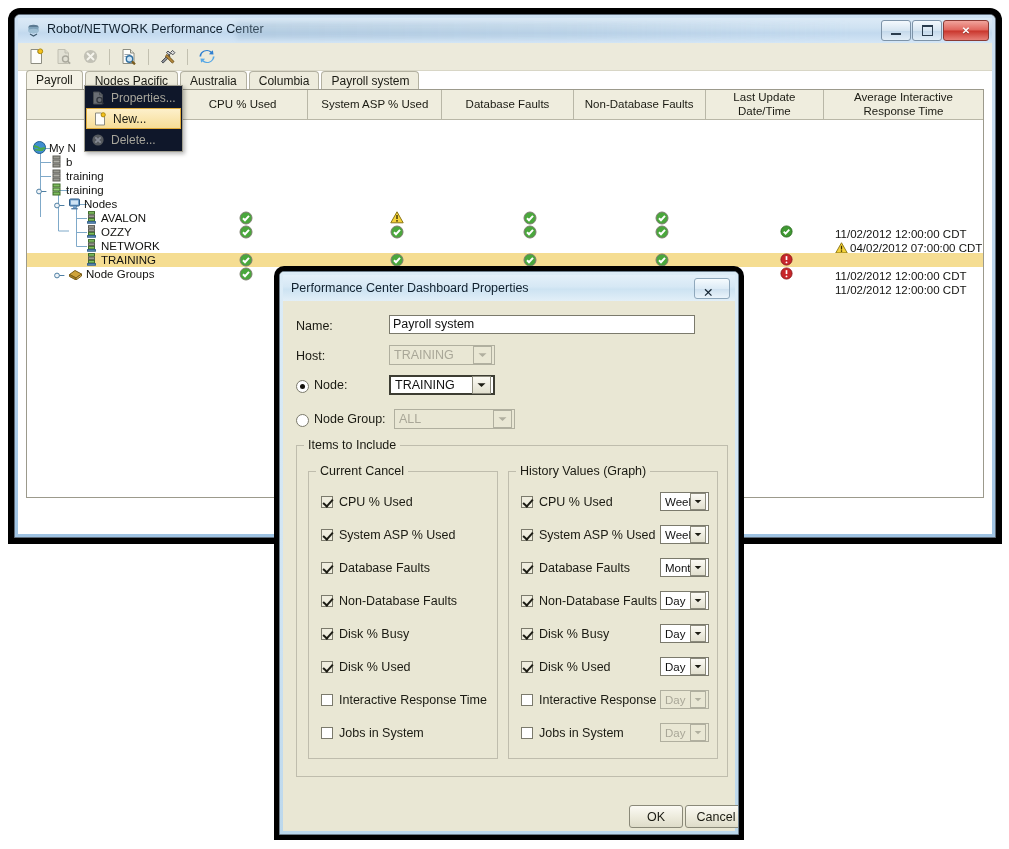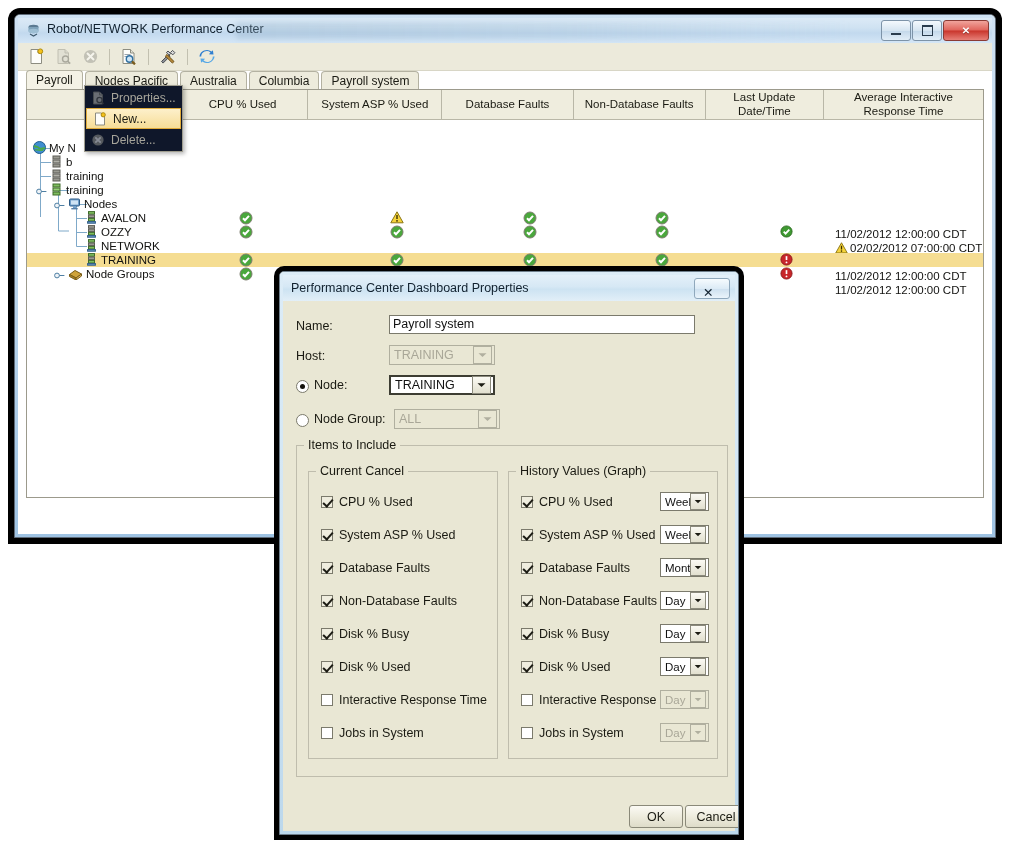--- a/index.html
+++ b/index.html
@@ -495,21 +495,21 @@
                   <path d="M4 7.2l2 2 4-4.3" fill="none" stroke="#fff" stroke-width="2"></path>
                 </svg>
             </span>
             <span class="lastcell">
               <span style="display:inline-block;vertical-align:-2px;margin-right:2px">
                 <svg width="13" height="12" viewBox="0 0 14 13">
                     <path d="M7 .8l6.2 11H.8z" fill="#f5d33a" stroke="#8a7414"></path>
                     <path d="M7 4v4" stroke="#3a3000" stroke-width="1.4"></path>
                     <circle cx="7" cy="9.8" r=".9" fill="#3a3000"></circle>
                   </svg>
-              </span><span>02/02/2012 07:00:00 CDT</span>
+              </span><span>04/02/2012 07:00:00 CDT</span>
             </span>
           </div>
 
           <div class="trow" style="top:118px">
             <span class="ticon" style="left:58px">
               <svg width="13" height="13" viewBox="0 0 13 13">
                 <rect x="3.5" y="0.6" width="6" height="2.6" fill="#7fbd5f" stroke="#3e6b2a"></rect>
                 <rect x="3.5" y="4" width="6" height="2.6" fill="#9a9a92" stroke="#5d5d56"></rect>
                 <rect x="3.5" y="7.4" width="6" height="2.6" fill="#7fbd5f" stroke="#3e6b2a"></rect>
                 <rect x="2.6" y="10.6" width="7.8" height="1.6" fill="#6f9ecb" stroke="#2d5b86"></rect>
@@ -686,21 +686,21 @@
           <span class="val">TRAINING</span>
           <span class="arrow">
             <svg width="9" height="6" viewBox="0 0 9 6">
                 <path d="M0.5 1.2h8L4.5 5z" fill="#1c1c14"></path>
               </svg>
           </span>
         </div>
 
         <span class="radio off" style="left:13px; top:113px"></span>
         <span class="lbl" style="left:31px; top:111px">Node Group:</span>
-        <div class="combo disabled" style="left:111px; top:108px; width:106px">
+        <div class="combo disabled" style="left:111px; top:108px; width:121px">
           <span class="val">ALL</span>
           <span class="arrow">
             <svg width="9" height="6" viewBox="0 0 9 6">
                 <path d="M0.5 1.2h8L4.5 5z" fill="#b0af9f"></path>
               </svg>
           </span>
         </div>
 
         <div class="group" style="left:13px; top:144px; width:432px; height:332px">
           <span class="gtitle">Items to Include</span>

